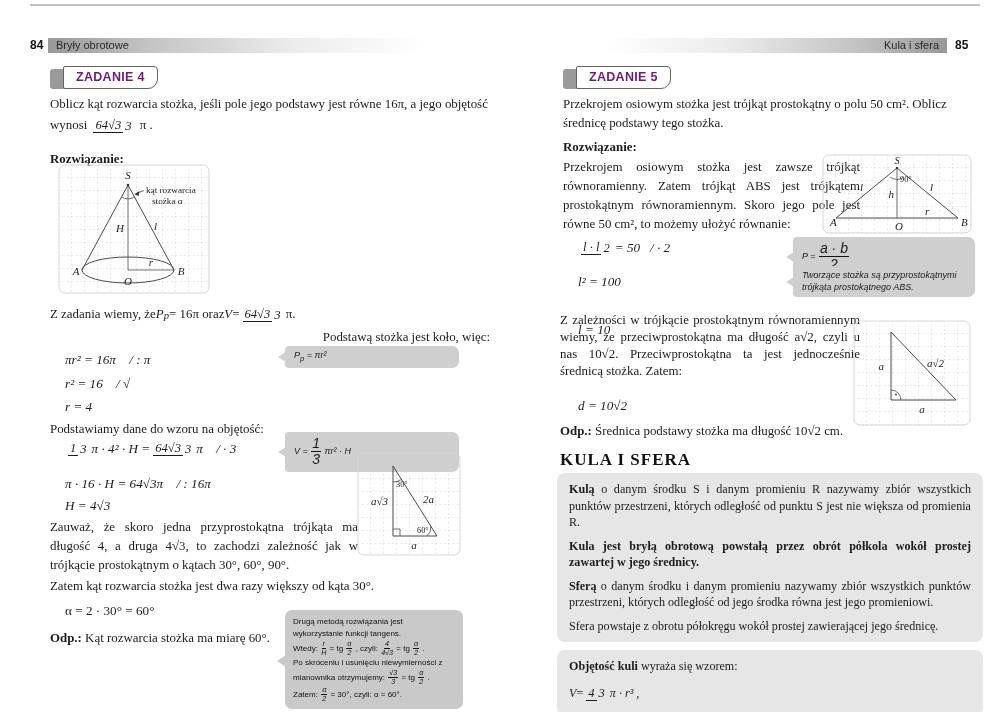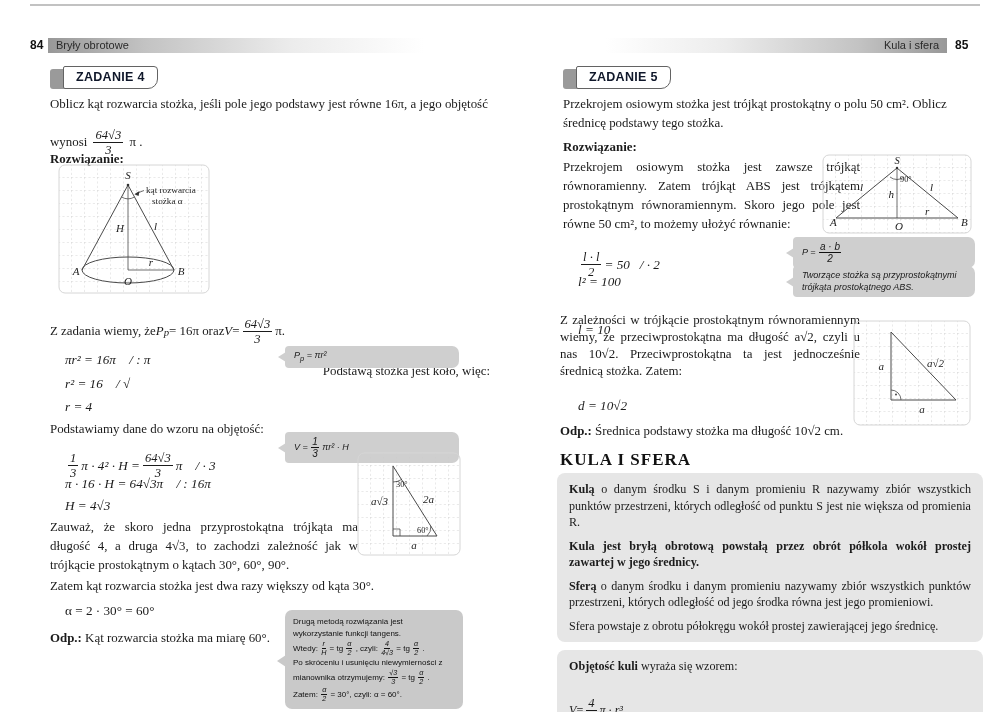--- a/index.html
+++ b/index.html
@@ -17,40 +17,40 @@
   .hdr-bar{height:15px;font:11px/15px "Liberation Sans","DejaVu Sans",sans-serif;color:#2a2a2a;box-sizing:border-box;}
   .hdr-left{background:linear-gradient(to right,#989898 0%,#c3c3c3 22%,#ececec 55%,#ffffff 85%);padding-left:8px;}
   .hdr-right{background:linear-gradient(to left,#989898 0%,#c3c3c3 22%,#ececec 55%,#ffffff 85%);text-align:right;padding-right:8px;}
   .pagenum{font:bold 12px/15px "Liberation Sans","DejaVu Sans",sans-serif;color:#111;}
 
   
   .badge{height:25px;width:150px;}
   .badge .tab{position:absolute;left:0;top:3px;width:28px;height:20px;background:#9a9a9a;border-radius:3px;}
   .badge .face{position:absolute;left:13px;top:0;height:21px;background:#fff;border:1.5px solid #636363;
     border-radius:2px 4px 10px 2px;font:bold 12.5px/21px "Liberation Sans","DejaVu Sans",sans-serif;
-    padding:0 12px;letter-spacing:.3px;color:#0f172a;white-space:nowrap;}
+    padding:0 12px;letter-spacing:.3px;color:#701a75;white-space:nowrap;}
 
   .para{font-size:12.9px;line-height:19px;}
   .just{text-align:justify;}
   .b{font-weight:bold;}
   .math{font-style:italic;font-size:13.2px;white-space:nowrap;}
   .mrow{display:flex;align-items:center;font-style:italic;font-size:13.2px;white-space:nowrap;}
 
-  .frac{display:inline-flex;flex-direction:column;align-items:center;vertical-align:middle;
-        font-size:12.6px;line-height:1.12;margin:14px 3px;font-style:italic;}
+  .frac{display:inline-flex;align-items:center;vertical-align:middle;
+        font-size:12.6px;line-height:1.12;margin:4px 3px;font-style:italic;}
   .frac .fn{border-bottom:1.1px solid #1b1b1b;padding:0 2px;}
   .frac .fd{padding:0 2px;}
 
   
   .callout{position:absolute;background:#cfcfcf;border-radius:4px 7px 7px 4px;
     font:italic 9px/1.3 "Liberation Sans","DejaVu Sans",sans-serif;color:#1a1a1a;
     padding:4px 9px;box-sizing:border-box;}
   .callout:before{content:"";position:absolute;left:-7px;top:50%;transform:translateY(-50%);
     border:5px solid transparent;border-right:8px solid #cfcfcf;border-left:none;}
-  .callout .mf{font-size:10px;}
+  .callout .mf{font-size:14px;}
 
   .tipbox{position:absolute;background:#c9c9c9;border-radius:7px;
     font:8px/1.5 "Liberation Sans","DejaVu Sans",sans-serif;color:#101010;
     padding:6px 8px;box-sizing:border-box;text-align:left;margin-top:48px;}
   .tipbox:before{content:"";position:absolute;left:-8px;top:52%;transform:translateY(-50%);
     border:6px solid transparent;border-right:9px solid #c9c9c9;border-left:none;}
 
   .mf{display:inline-flex;flex-direction:column;align-items:center;vertical-align:middle;
       font-size:7.2px;line-height:1.1;font-style:italic;margin:0 1px;}
   .mf .fn{border-bottom:.8px solid #111;padding:0 1px;}

